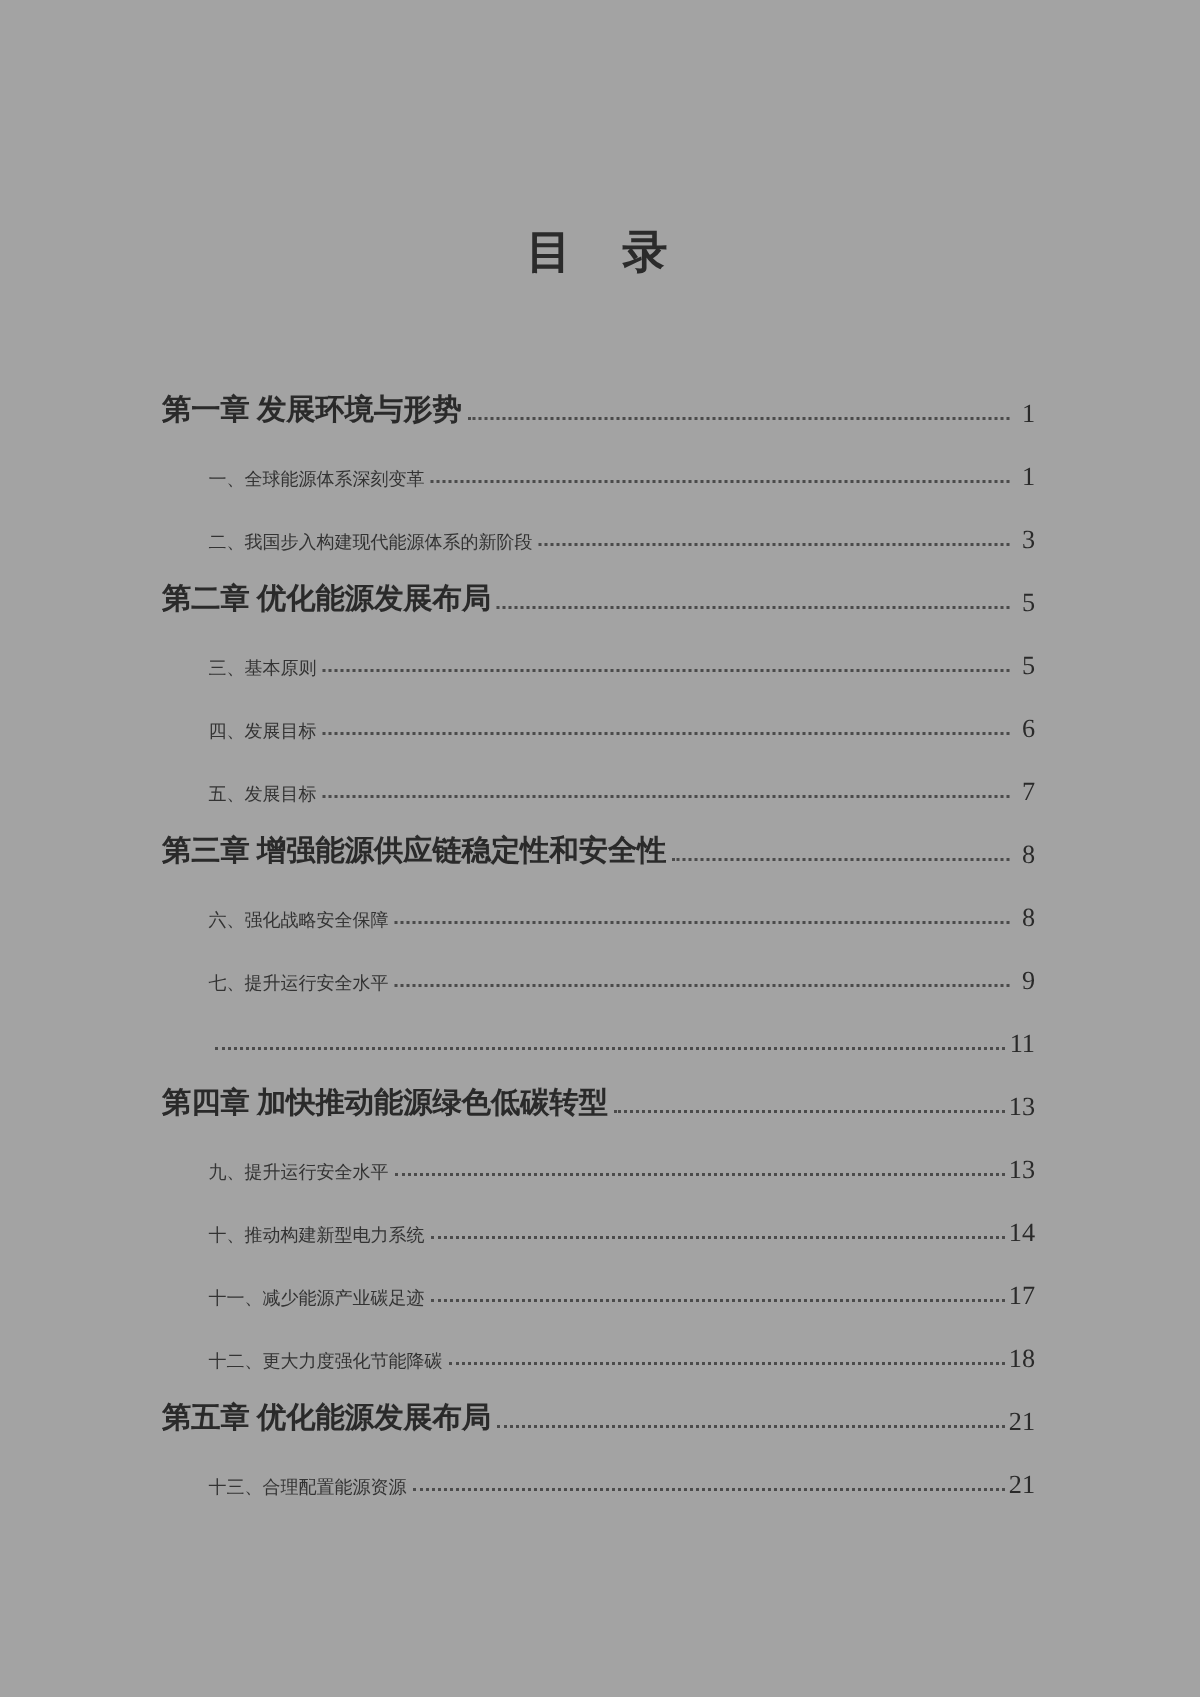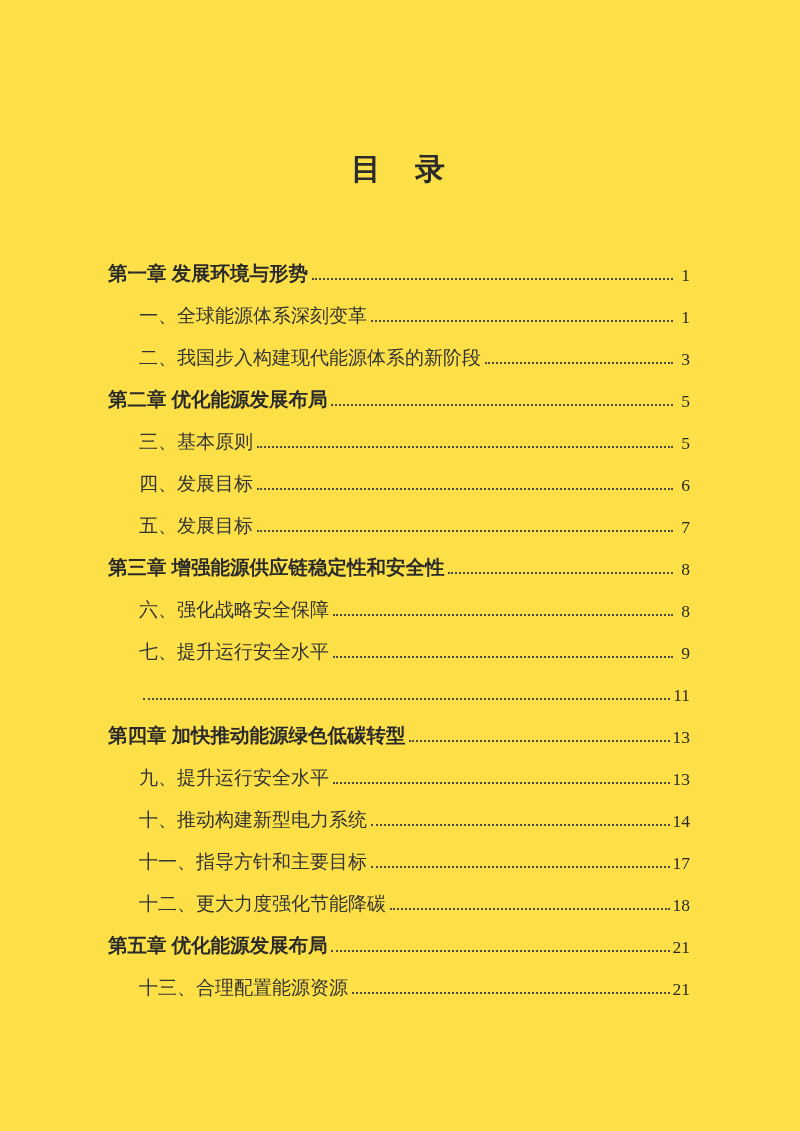--- a/index.html
+++ b/index.html
@@ -12,21 +12,21 @@
     background: #fdfdfd;
     color: #2f2f2f;
     font-family: "Liberation Sans", "DejaVu Sans", sans-serif;
     overflow: hidden;
   }
   .doc-page {
     box-sizing: border-box;
     width: 800px;
     height: 1131px;
     padding: 150px 110px 0 108px;
-    background: #fde047;
+    background: #a3a3a3;
   }
   .doc-title {
     margin: 0;
     text-align: center;
     font-family: "Liberation Serif", "DejaVu Serif", serif;
     font-weight: 700;
     font-size: 30px;
     line-height: 38px;
     color: #2b2b2b;
     letter-spacing: 2px;
@@ -51,21 +51,21 @@
     font-weight: 700;
     font-size: 19.5px;
     color: #2a2a2a;
   }
   .toc-row.sub {
     padding-left: 31px;
   }
   .toc-row.sub .toc-label {
     font-family: Liberation Sans, sans-serif;
     font-weight: 500;
-    font-size: 19px;
+    font-size: 12px;
     color: #333333;
   }
   .toc-dots {
     flex: 1;
     min-width: 12px;
     border-bottom: 2px dotted #4b4b4b;
     margin: 0 3px 5px 4px;
   }
   .toc-page {
     font-family: "Liberation Serif", "DejaVu Serif", serif;
@@ -146,21 +146,21 @@
     <span class="toc-label">九、提升运行安全水平</span>
     <span class="toc-dots"></span>
     <span class="toc-page">13</span>
   </div>
       <div class="toc-row sub">
     <span class="toc-label">十、推动构建新型电力系统</span>
     <span class="toc-dots"></span>
     <span class="toc-page">14</span>
   </div>
       <div class="toc-row sub">
-    <span class="toc-label">十一、指导方针和主要目标</span>
+    <span class="toc-label">十一、减少能源产业碳足迹</span>
     <span class="toc-dots"></span>
     <span class="toc-page">17</span>
   </div>
       <div class="toc-row sub">
     <span class="toc-label">十二、更大力度强化节能降碳</span>
     <span class="toc-dots"></span>
     <span class="toc-page">18</span>
   </div>
       <div class="toc-row chapter">
     <span class="toc-label">第五章 优化能源发展布局</span>

